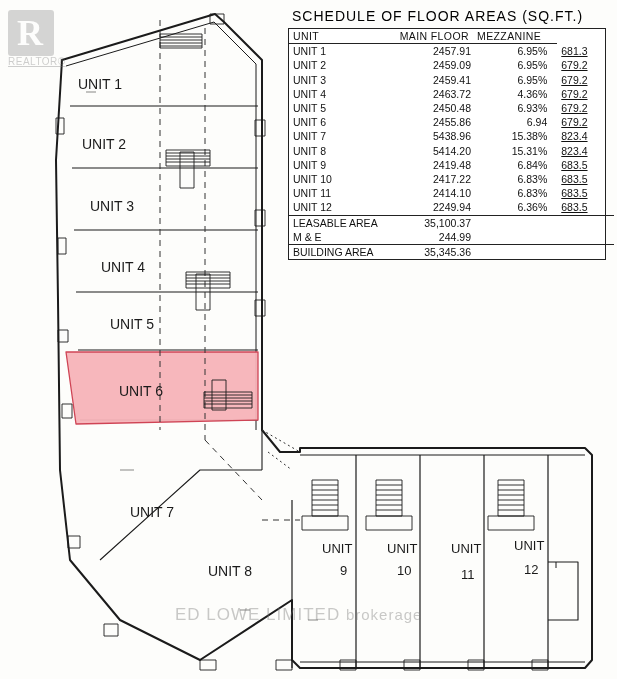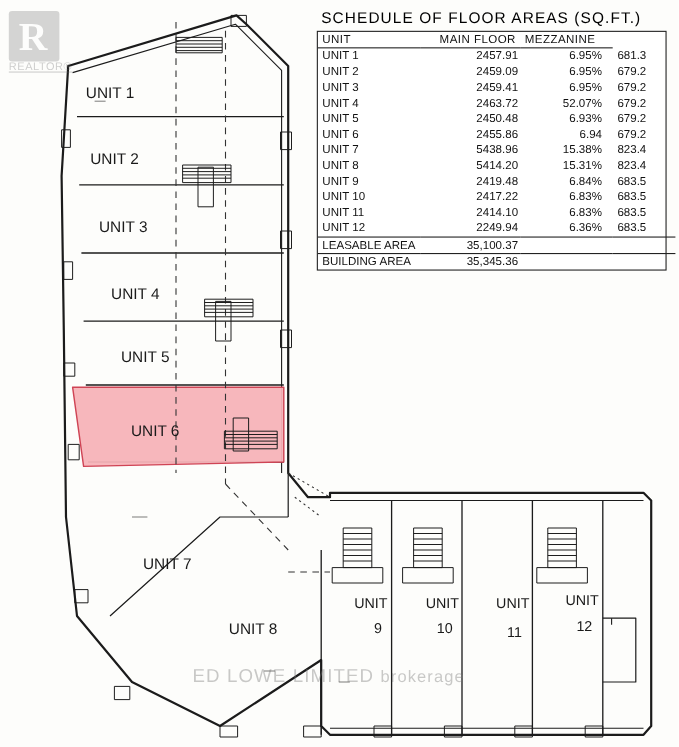--- a/index.html
+++ b/index.html
@@ -103,21 +103,21 @@
     font-weight: normal;
     text-align: left;
     white-space: nowrap;
   }
   #schedule thead th {
     border-bottom: 1.4px solid #222;
     letter-spacing: 0.4px;
   }
   #schedule td.num { text-align: right; padding-right: 2px; }
   #schedule td.pct { text-align: right; padding-right: 10px; }
-  #schedule td.mez { text-align: left; padding-right: 26px; }
+  #schedule td.mez { text-align: left; padding-right: 26px; text-decoration: underline; }
   #schedule th.c2 { text-align: right; padding-left: 18px;}
   #schedule th.c3 { text-align: right; padding-right: 16px;}
   #schedule tr.sep td {
     border-top: 1.4px solid #222;
   }
   .sched-title {
     position: absolute;
     left: 292px;
     top: 8px;
     font-size: 14px;
@@ -274,21 +274,21 @@
         </tr>
         <tr>
           <td>UNIT 3</td>
           <td class="num">2459.41</td>
           <td class="pct">6.95%</td>
           <td class="mez">679.2</td>
         </tr>
         <tr>
           <td>UNIT 4</td>
           <td class="num">2463.72</td>
-          <td class="pct">52.07%</td>
+          <td class="pct">4.36%</td>
           <td class="mez">679.2</td>
         </tr>
         <tr>
           <td>UNIT 5</td>
           <td class="num">2450.48</td>
           <td class="pct">6.93%</td>
           <td class="mez">679.2</td>
         </tr>
         <tr>
           <td>UNIT 6</td>
@@ -332,20 +332,26 @@
           <td class="pct">6.36%</td>
           <td class="mez">683.5</td>
         </tr>
 
         <tr class="sep">
           <td>LEASABLE AREA</td>
           <td class="num">35,100.37</td>
           <td class="pct"></td>
           <td class="mez"></td>
         </tr>
+        <tr>
+          <td>M &amp; E</td>
+          <td class="num">244.99</td>
+          <td class="pct"></td>
+          <td class="mez"></td>
+        </tr>
         <tr class="sep">
           <td>BUILDING AREA</td>
           <td class="num">35,345.36</td>
           <td class="pct"></td>
           <td class="mez"></td>
         </tr>
       </tbody>
     </table>
   </div>
 

